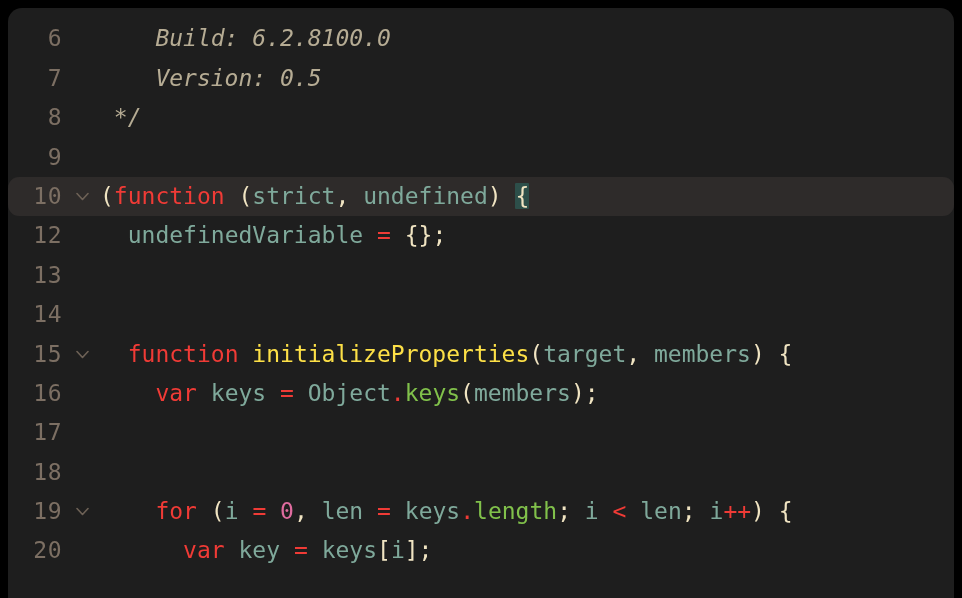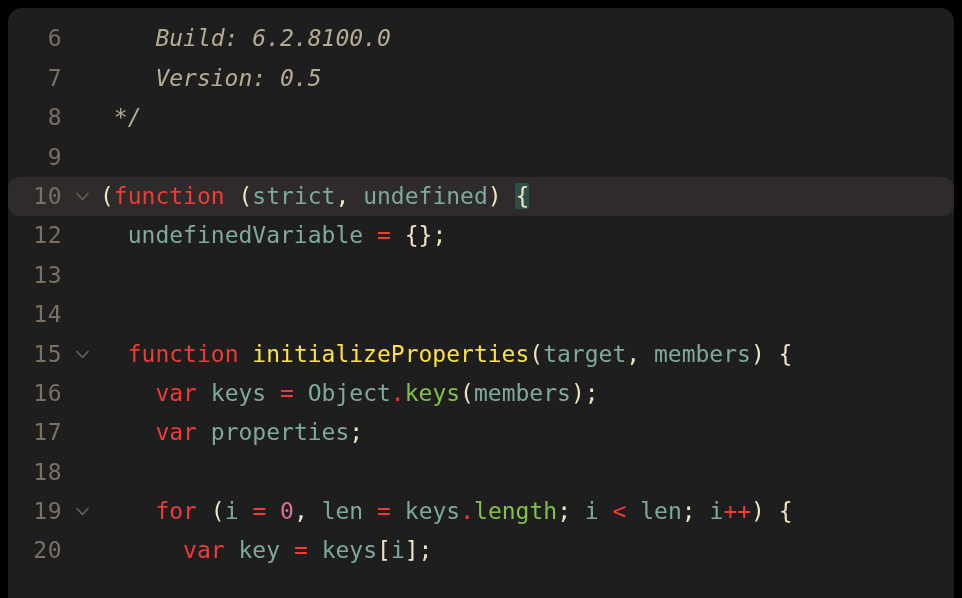--- a/index.html
+++ b/index.html
@@ -111,20 +111,20 @@
       <div class="code-line active"><div class="gutter">10</div><div class="fold"><svg width="13" height="9" viewBox="0 0 13 9" aria-hidden="true">
             <path d="M1 1.5 L6.5 7.5 L12 1.5" fill="none" stroke="currentColor" stroke-width="1.6" stroke-linecap="round" stroke-linejoin="round"></path>
           </svg></div><div class="content"><span class="t-punct">(</span><span class="t-keyword">function</span><span class="t-punct"> (</span><span class="t-ident">strict</span><span class="t-punct">, </span><span class="t-ident">undefined</span><span class="t-punct">) </span><span class="t-punct bracket-match">{</span></div></div>
       <div class="code-line"><div class="gutter">12</div><div class="content"><span class="t-plain">  </span><span class="t-ident">undefinedVariable</span><span class="t-plain"> </span><span class="t-op">=</span><span class="t-plain"> </span><span class="t-punct">{};</span></div></div>
       <div class="code-line"><div class="gutter">13</div></div>
       <div class="code-line"><div class="gutter">14</div><div class="content"></div></div>
       <div class="code-line"><div class="gutter">15</div><div class="fold"><svg width="13" height="9" viewBox="0 0 13 9" aria-hidden="true">
             <path d="M1 1.5 L6.5 7.5 L12 1.5" fill="none" stroke="currentColor" stroke-width="1.6" stroke-linecap="round" stroke-linejoin="round"></path>
           </svg></div><div class="content"><span class="t-plain">  </span><span class="t-keyword">function</span><span class="t-plain"> </span><span class="t-func">initializeProperties</span><span class="t-punct">(</span><span class="t-ident">target</span><span class="t-punct">, </span><span class="t-ident">members</span><span class="t-punct">) {</span></div></div>
       <div class="code-line"><div class="gutter">16</div><div class="content"><span class="t-plain">    </span><span class="t-keyword">var</span><span class="t-plain"> </span><span class="t-ident">keys</span><span class="t-plain"> </span><span class="t-op">=</span><span class="t-plain"> </span><span class="t-ident">Object</span><span class="t-op">.</span><span class="t-prop">keys</span><span class="t-punct">(</span><span class="t-ident">members</span><span class="t-punct">);</span></div></div>
-      <div class="code-line"><div class="gutter">17</div><div class="content"><span class="t-plain">    </span><span class="t-keyword">var</span><span class="t-plain"> </span><span class="t-ident">properties</span><span class="t-punct">;</span></div></div>
+      <div class="code-line"><div class="gutter">17</div></div>
       <div class="code-line"><div class="gutter">18</div></div>
       <div class="code-line"><div class="gutter">19</div><div class="fold"><svg width="13" height="9" viewBox="0 0 13 9" aria-hidden="true">
             <path d="M1 1.5 L6.5 7.5 L12 1.5" fill="none" stroke="currentColor" stroke-width="1.6" stroke-linecap="round" stroke-linejoin="round"></path>
           </svg></div><div class="content"><span class="t-plain">    </span><span class="t-keyword">for</span><span class="t-plain"> </span><span class="t-punct">(</span><span class="t-ident">i</span><span class="t-plain"> </span><span class="t-op">=</span><span class="t-plain"> </span><span class="t-num">0</span><span class="t-punct">, </span><span class="t-ident">len</span><span class="t-plain"> </span><span class="t-op">=</span><span class="t-plain"> </span><span class="t-ident">keys</span><span class="t-op">.</span><span class="t-prop">length</span><span class="t-punct">; </span><span class="t-ident">i</span><span class="t-plain"> </span><span class="t-op">&lt;</span><span class="t-plain"> </span><span class="t-ident">len</span><span class="t-punct">; </span><span class="t-ident">i</span><span class="t-op">++</span><span class="t-punct">) {</span></div></div>
       <div class="code-line"><div class="gutter">20</div><div class="content"><span class="t-plain">      </span><span class="t-keyword">var</span><span class="t-plain"> </span><span class="t-ident">key</span><span class="t-plain"> </span><span class="t-op">=</span><span class="t-plain"> </span><span class="t-ident">keys</span><span class="t-punct">[</span><span class="t-ident">i</span><span class="t-punct">];</span></div></div>
     </div>
 </div>
 
 </body></html>

